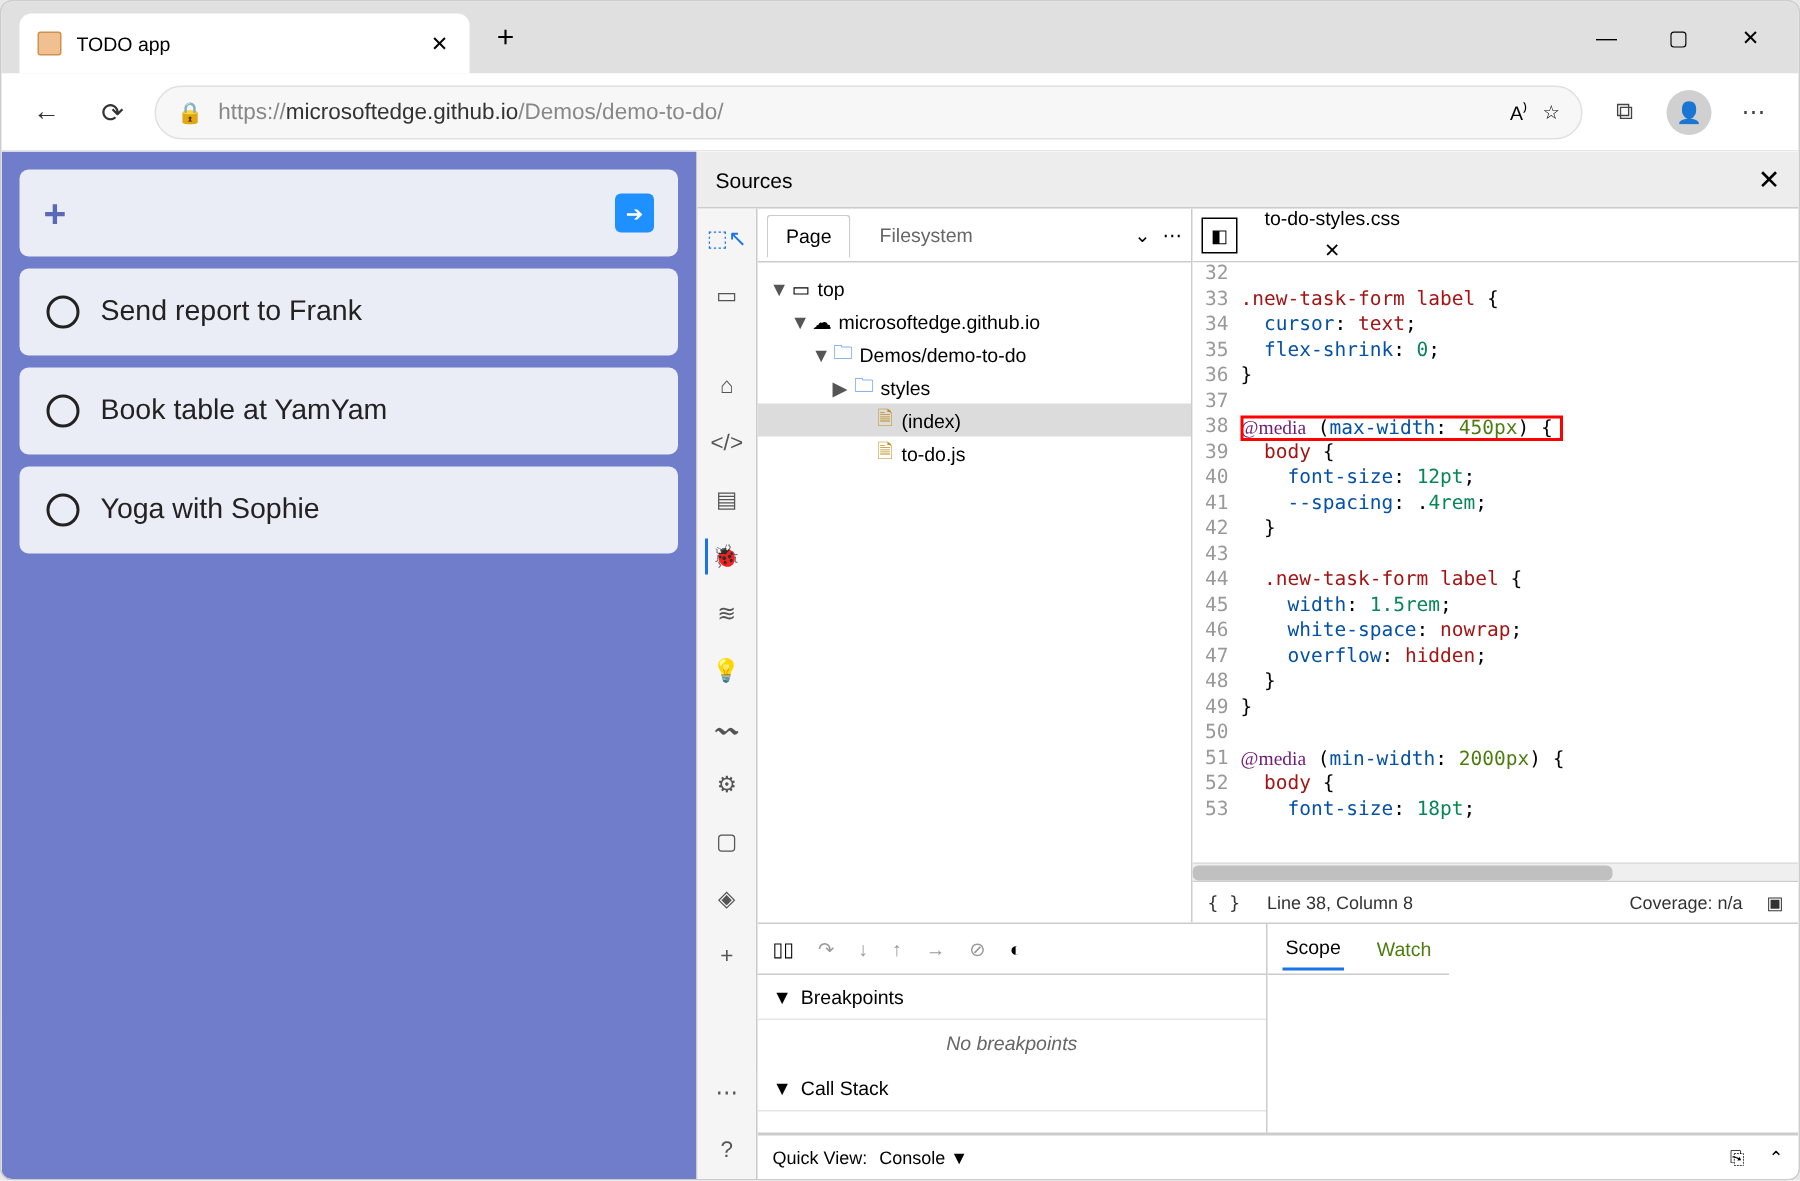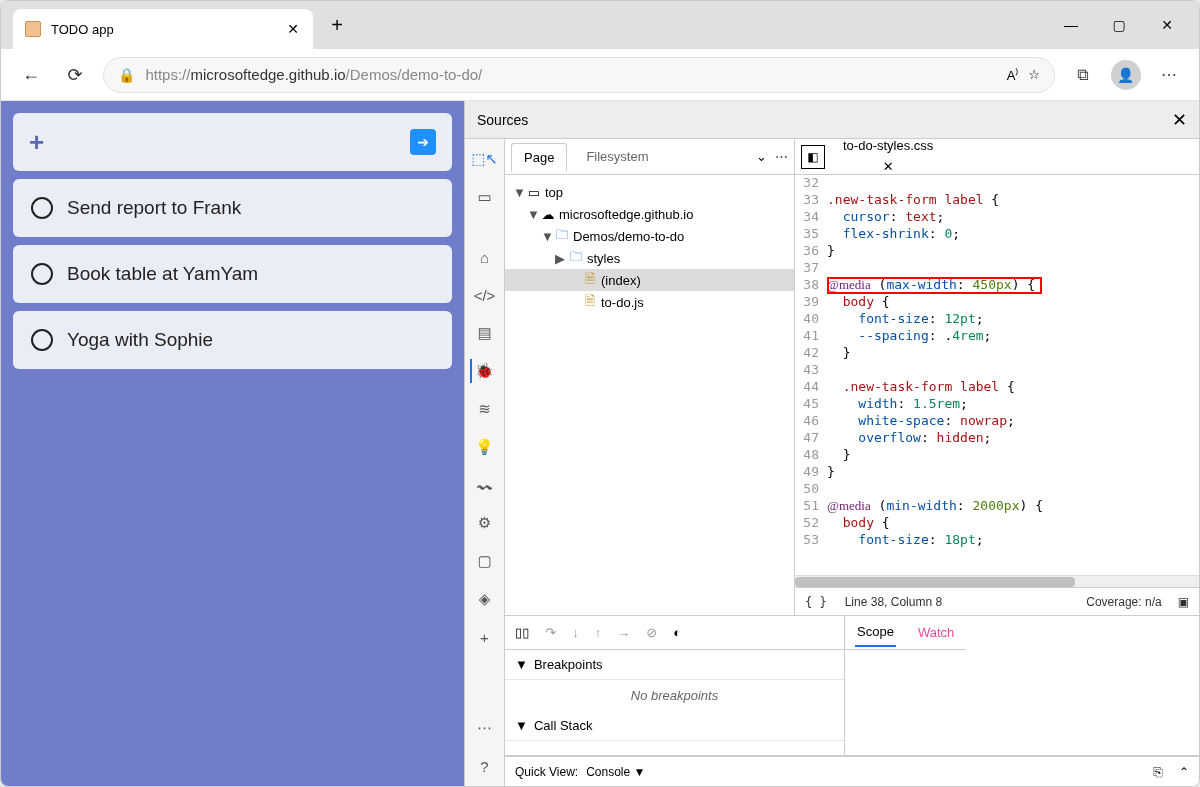--- a/index.html
+++ b/index.html
@@ -69,21 +69,21 @@
 .ed-status .bracket { font-family: monospace; }
 .ed-status .cov { margin-left: auto; display: flex; gap: 16px; align-items: flex-end; }
 .dt-row2 { height: 140px; display: flex; border-bottom: 1px solid #ccc; }
 .dbgpanel { width: 340px; border-right: 1px solid #ccc; display: flex; flex-direction: column; }
 .dbg-tb { height: 34px; border-bottom: 1px solid #ccc; display: flex; align-items: center; padding: 0 10px; gap: 16px; }
 .dbg-section { flex: 1; overflow: hidden; }
 .dbg-hdr { height: 30px; background: #fff; border-bottom: 1px solid #e5e5e5; display: flex; align-items: center; padding: 0 10px; gap: 6px; font-size: 13px; cursor: pointer; }
 .dbg-body { padding: 8px; text-align: center; font-style: italic; color: #666; font-size: 13px; }
 .scope-panel { flex: 1; display: flex; flex-direction: row; }
 .scope-tabs { height: 34px; border-bottom: 1px solid #ccc; display: flex; align-items: center; padding: 0 10px; gap: 20px; font-size: 13px; }
-.scope-tab { cursor: pointer; padding: 6px 2px; color: #ec4899; }
+.scope-tab { cursor: pointer; padding: 6px 2px; color: #4d7c0f; }
 .scope-tab.on { border-bottom: 2px solid #1a73e8; color: #000; }
 .scope-body { flex: 1; display: flex; align-items: flex-start; justify-content: center; padding-top: 14px; font-style: italic; color: #666; }
 .dt-footer { height: 30px; border-top: 1px solid #ccc; display: flex; align-items: center; padding: 0 10px; gap: 8px; font-size: 12px; }
 .dt-footer-right { margin-left: auto; display: flex; gap: 16px; }
 .hscroll { height: 12px; background: #efefef; border-top: 1px solid #ddd; position: relative; }
 .hscroll::after { content: ""; position: absolute; left: 0; height: 10px; width: 280px; background: #c0c0c0; border-radius: 4px; top: 1px; }
 </style>
 </head>
 <body>
 

